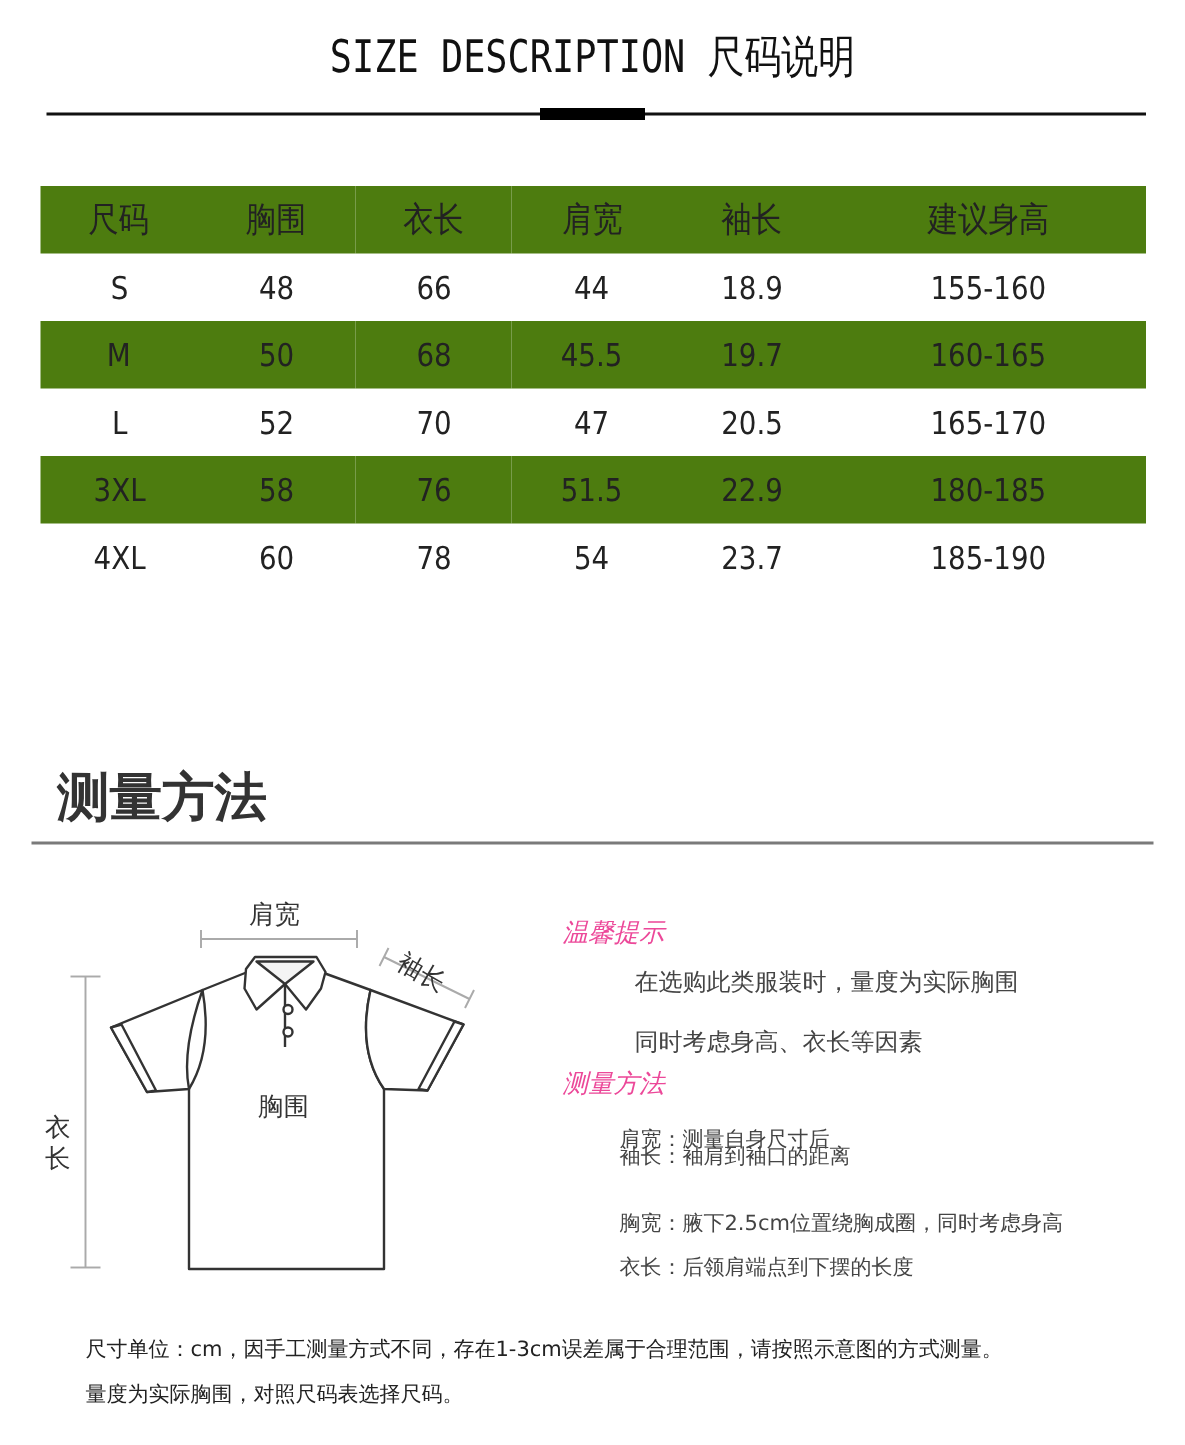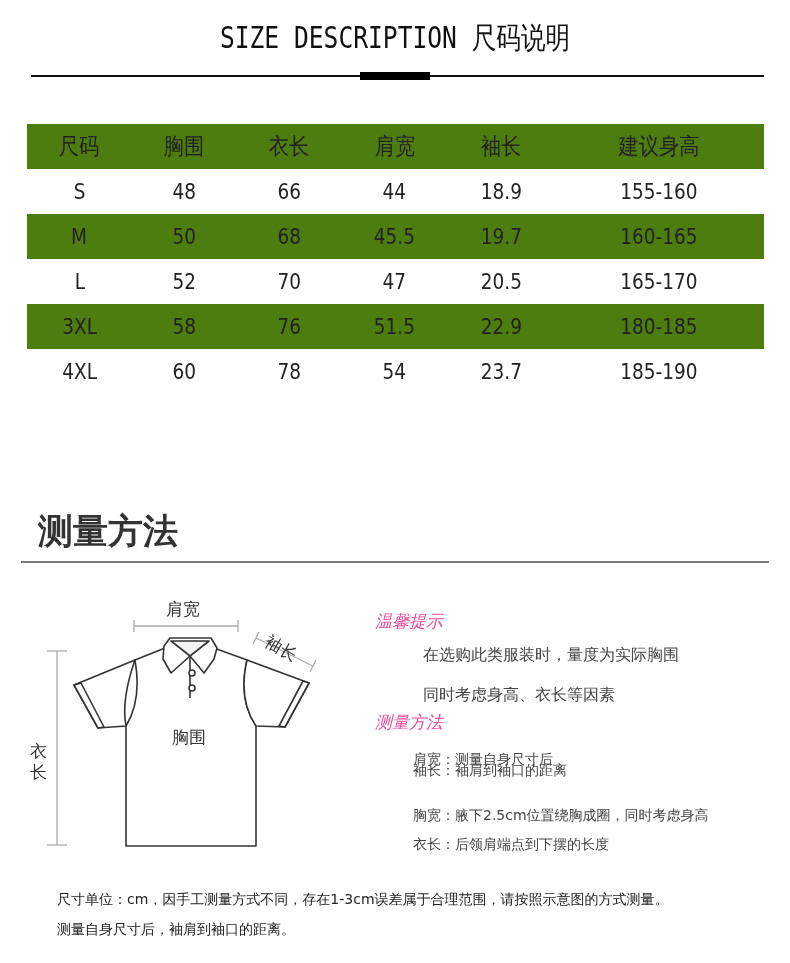--- a/index.html
+++ b/index.html
@@ -147,13 +147,13 @@
   <div class="p" style="left:48px;top:35px;">在选购此类服装时，量度为实际胸围</div>
   <div class="p" style="left:48px;top:75px;">同时考虑身高、衣长等因素</div>
   <div class="h" style="left:0;top:101px;">测量方法</div>
   <div class="m" style="left:38px;top:141px;">肩宽：测量自身尺寸后</div>
   <div class="m" style="left:38px;top:152px;">袖长：袖肩到袖口的距离</div>
   <div class="m" style="left:38px;top:197px;">胸宽：腋下2.5cm位置绕胸成圈，同时考虑身高</div>
   <div class="m" style="left:38px;top:226px;font-family:Liberation Mono, monospace;">衣长：后领肩端点到下摆的长度</div>
 </div>
 
 <div class="footer" style="top:891px;">尺寸单位：cm，因手工测量方式不同，存在1-3cm误差属于合理范围，请按照示意图的方式测量。</div>
-<div class="footer" style="top:921px;">测量自身尺寸后，袖肩到袖口的距离。</div>
+<div class="footer" style="top:921px;">量度为实际胸围，对照尺码表选择尺码。</div>
 
 </body></html>

